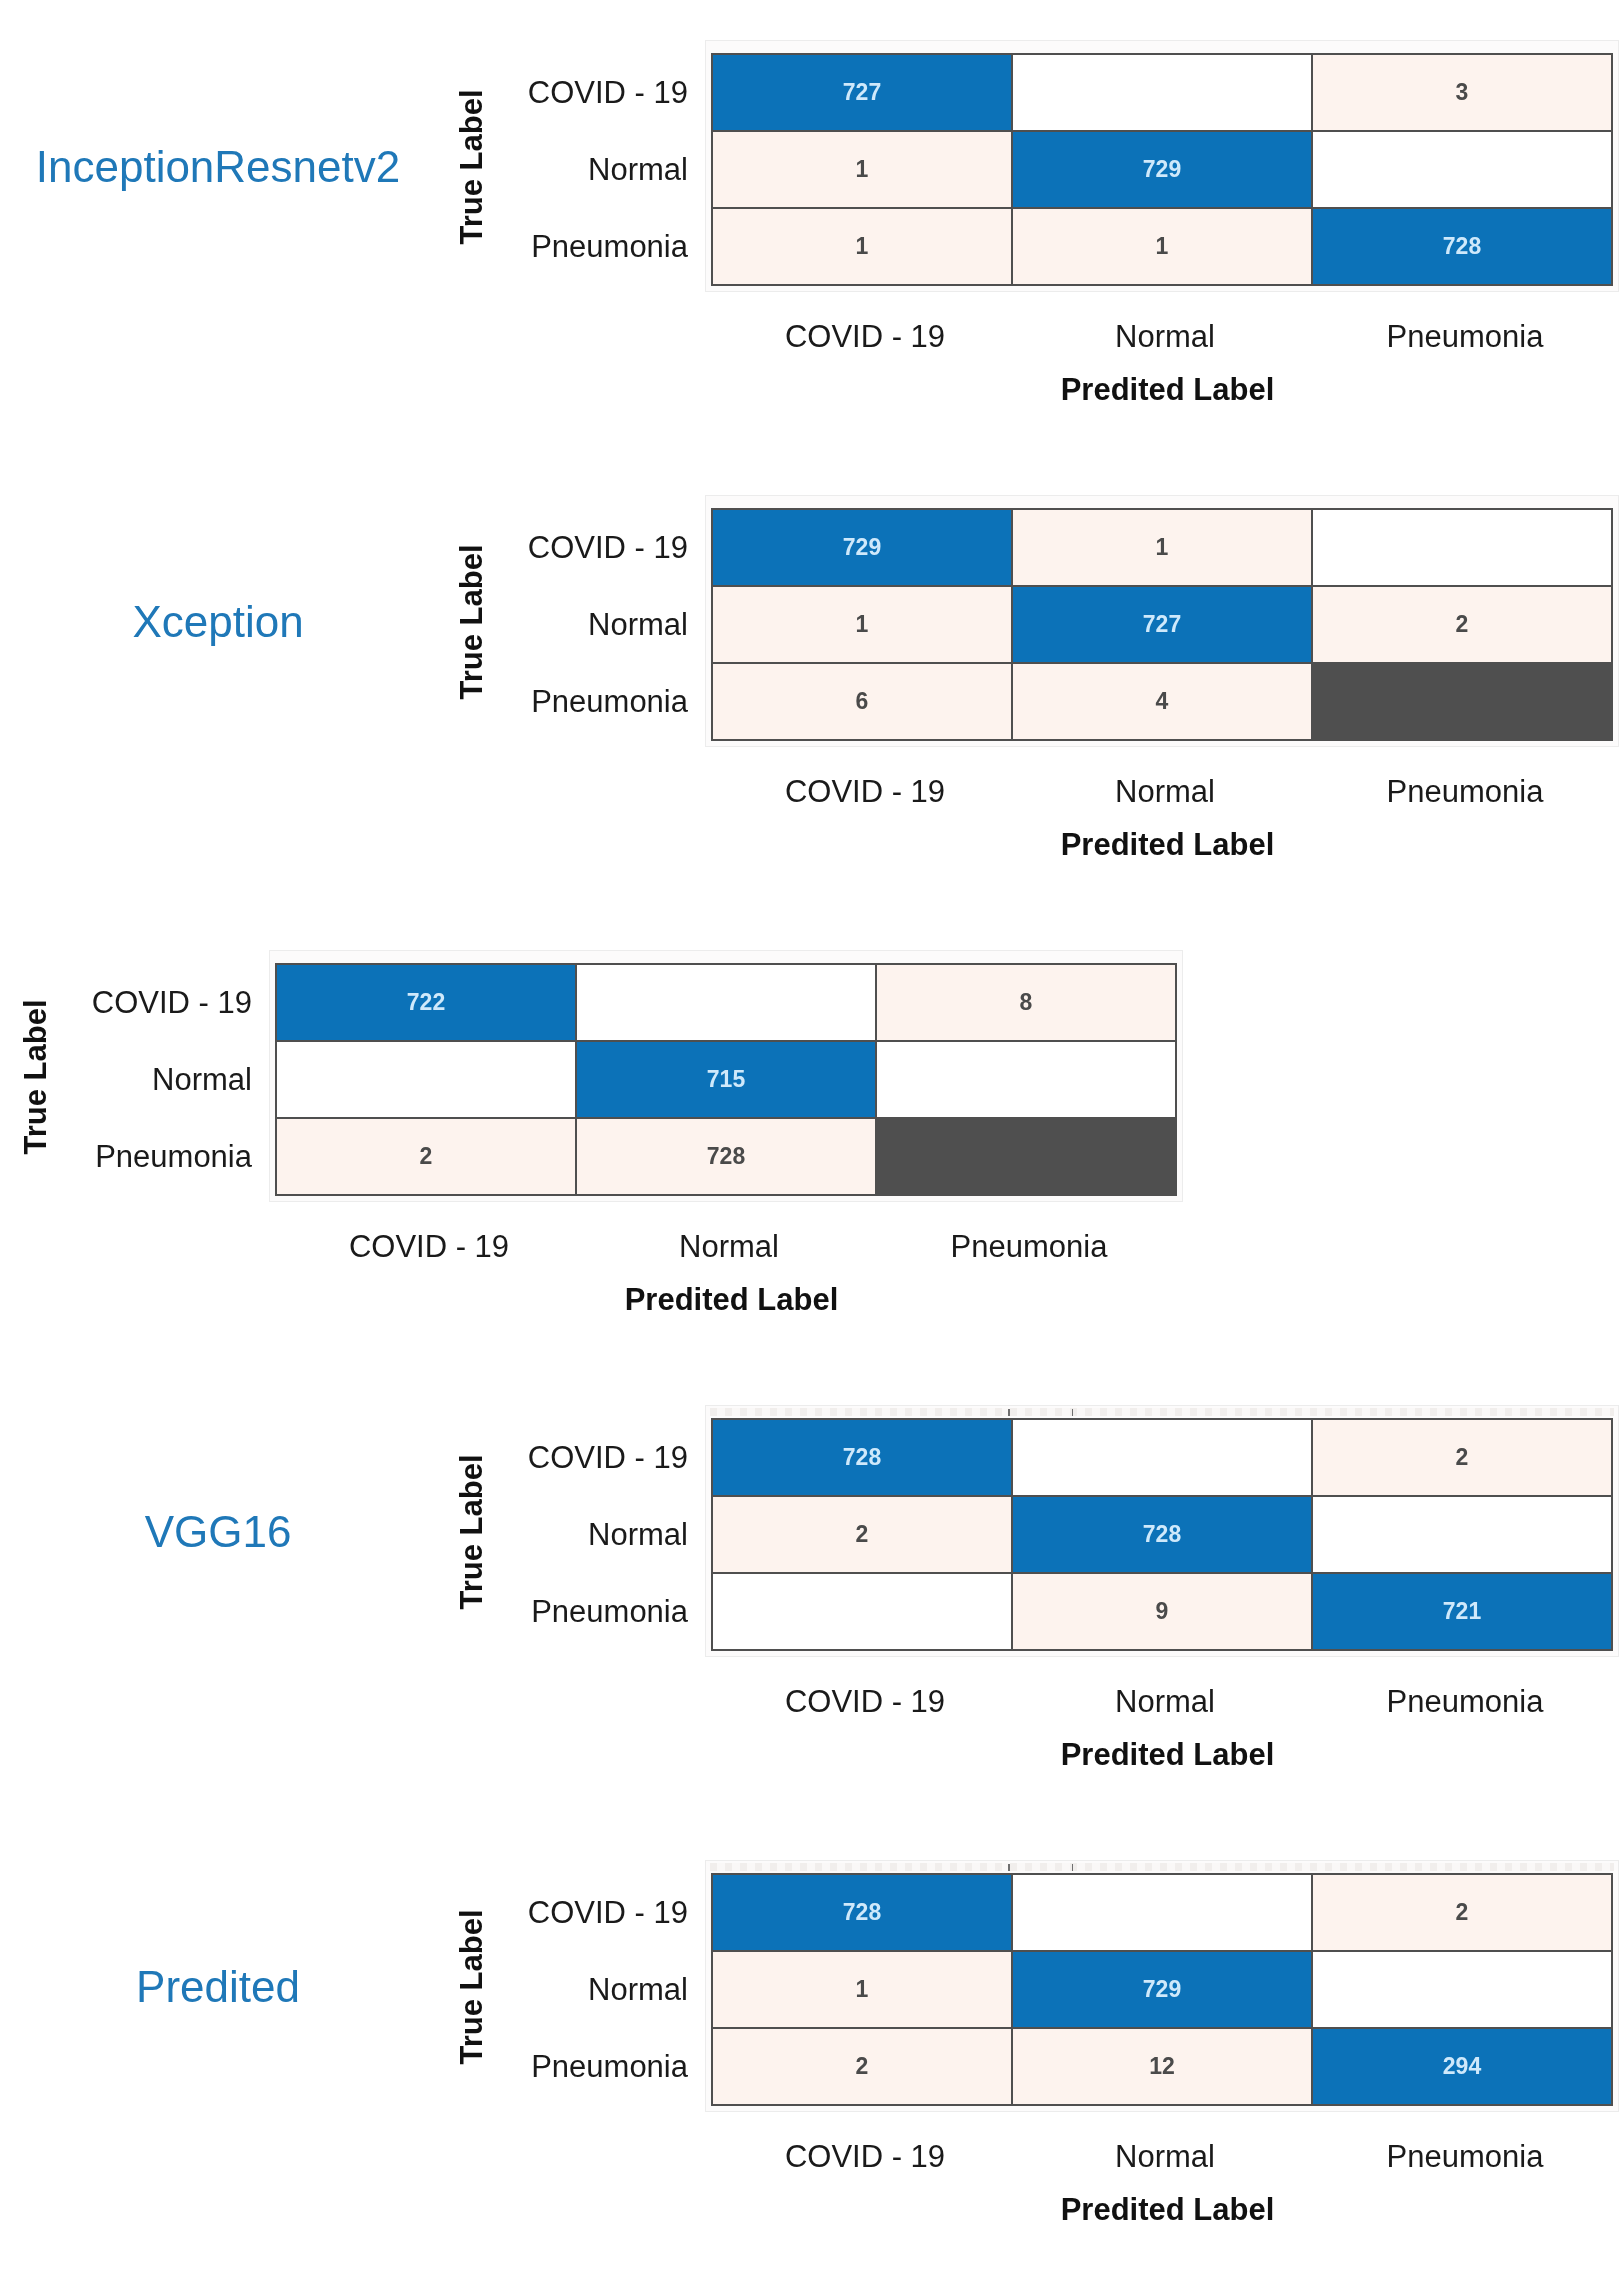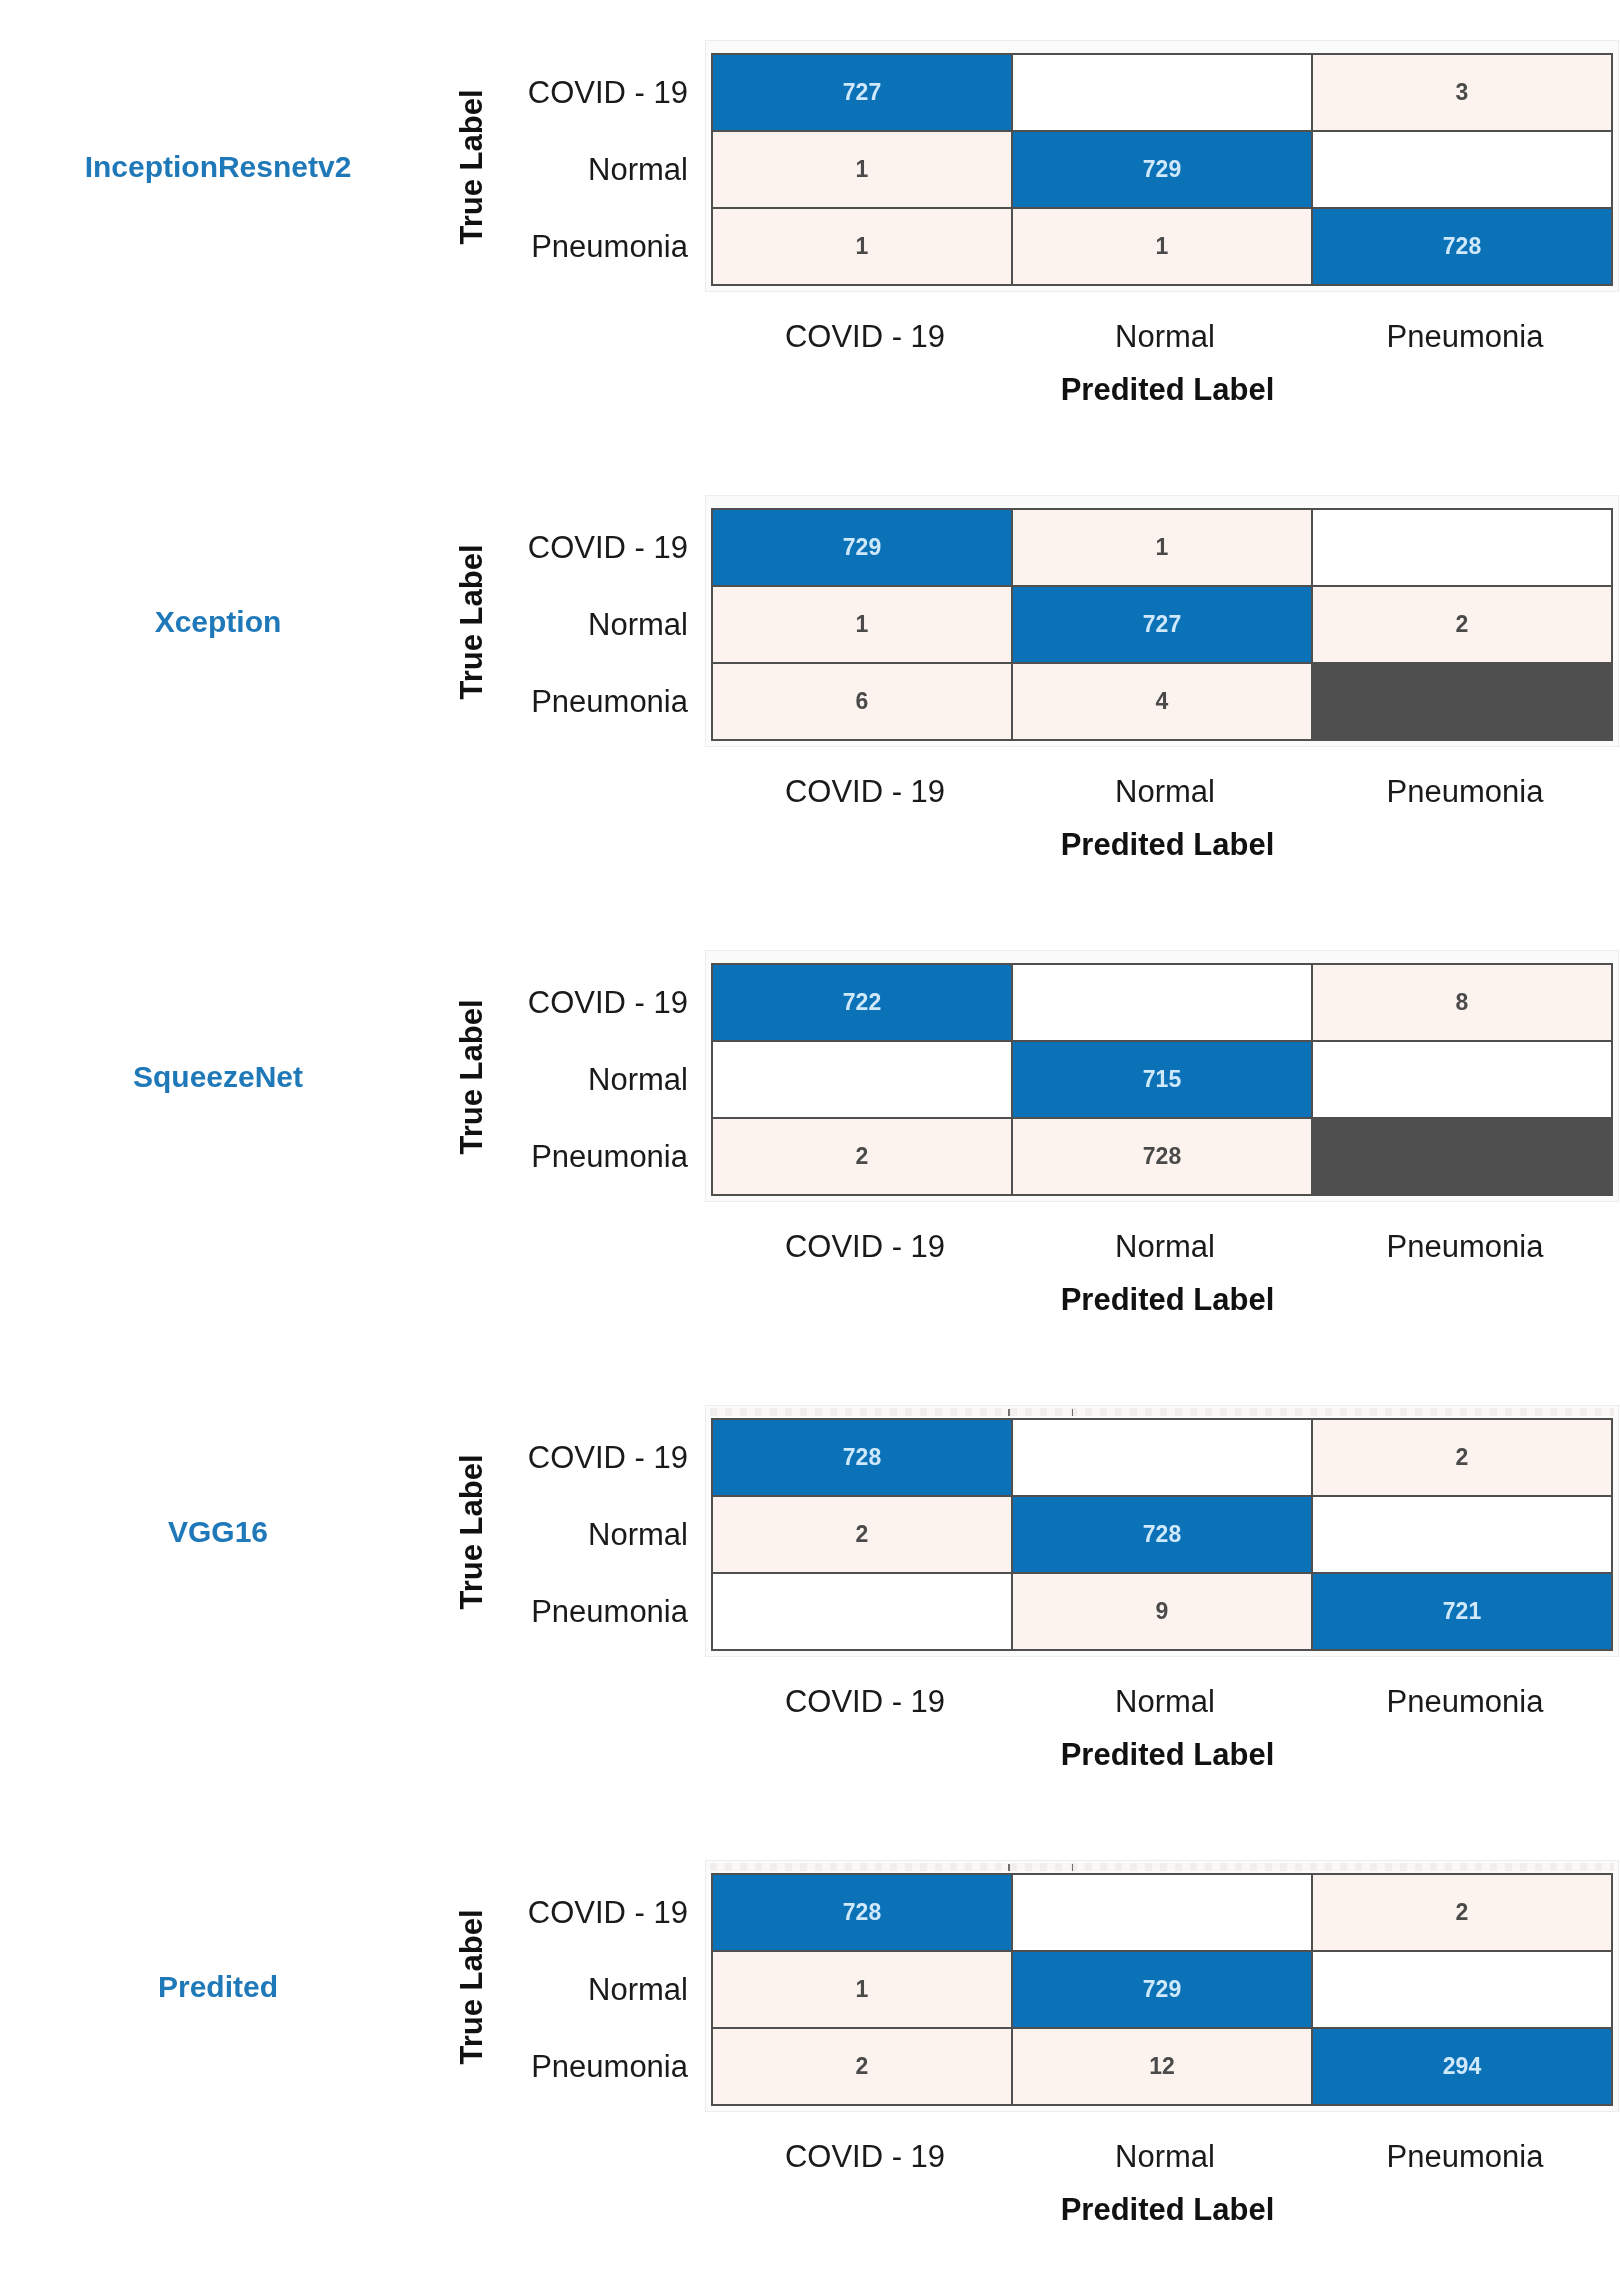--- a/index.html
+++ b/index.html
@@ -33,22 +33,22 @@
   }
   .name-col{
     width:436px;
     height:253px;
     display:flex;
     align-items:center;
     justify-content:center;
     flex:none;
   }
   .model-name{
-    font-size:30px;
-    font-weight:700;
+    font-size:44px;
+    font-weight:400;
     color:var(--model_name);
     white-space:nowrap;
   }
   .ycol{
     width:71px;
     height:253px;
     display:flex;
     align-items:center;
     justify-content:center;
     flex:none;
@@ -207,23 +207,20 @@
       <div class="xlabels">
         <span class="xlabel">COVID - 19</span>
         <span class="xlabel">Normal</span>
         <span class="xlabel">Pneumonia</span>
       </div>
       <div class="x-title">Predited Label</div>
     </div>
   </section>
 
   <section class="panel">
-    <div class="name-col">
-        <span class="model-name">SqueezeNet</span>
-      </div>
     <div class="ycol">
         <span class="y-title">True Label</span>
       </div>
     <div class="rlcol">
       <span class="rlabel">COVID - 19</span>
       <span class="rlabel">Normal</span>
       <span class="rlabel">Pneumonia</span>
     </div>
     <div class="mcol">
       <div class="plotbox">

